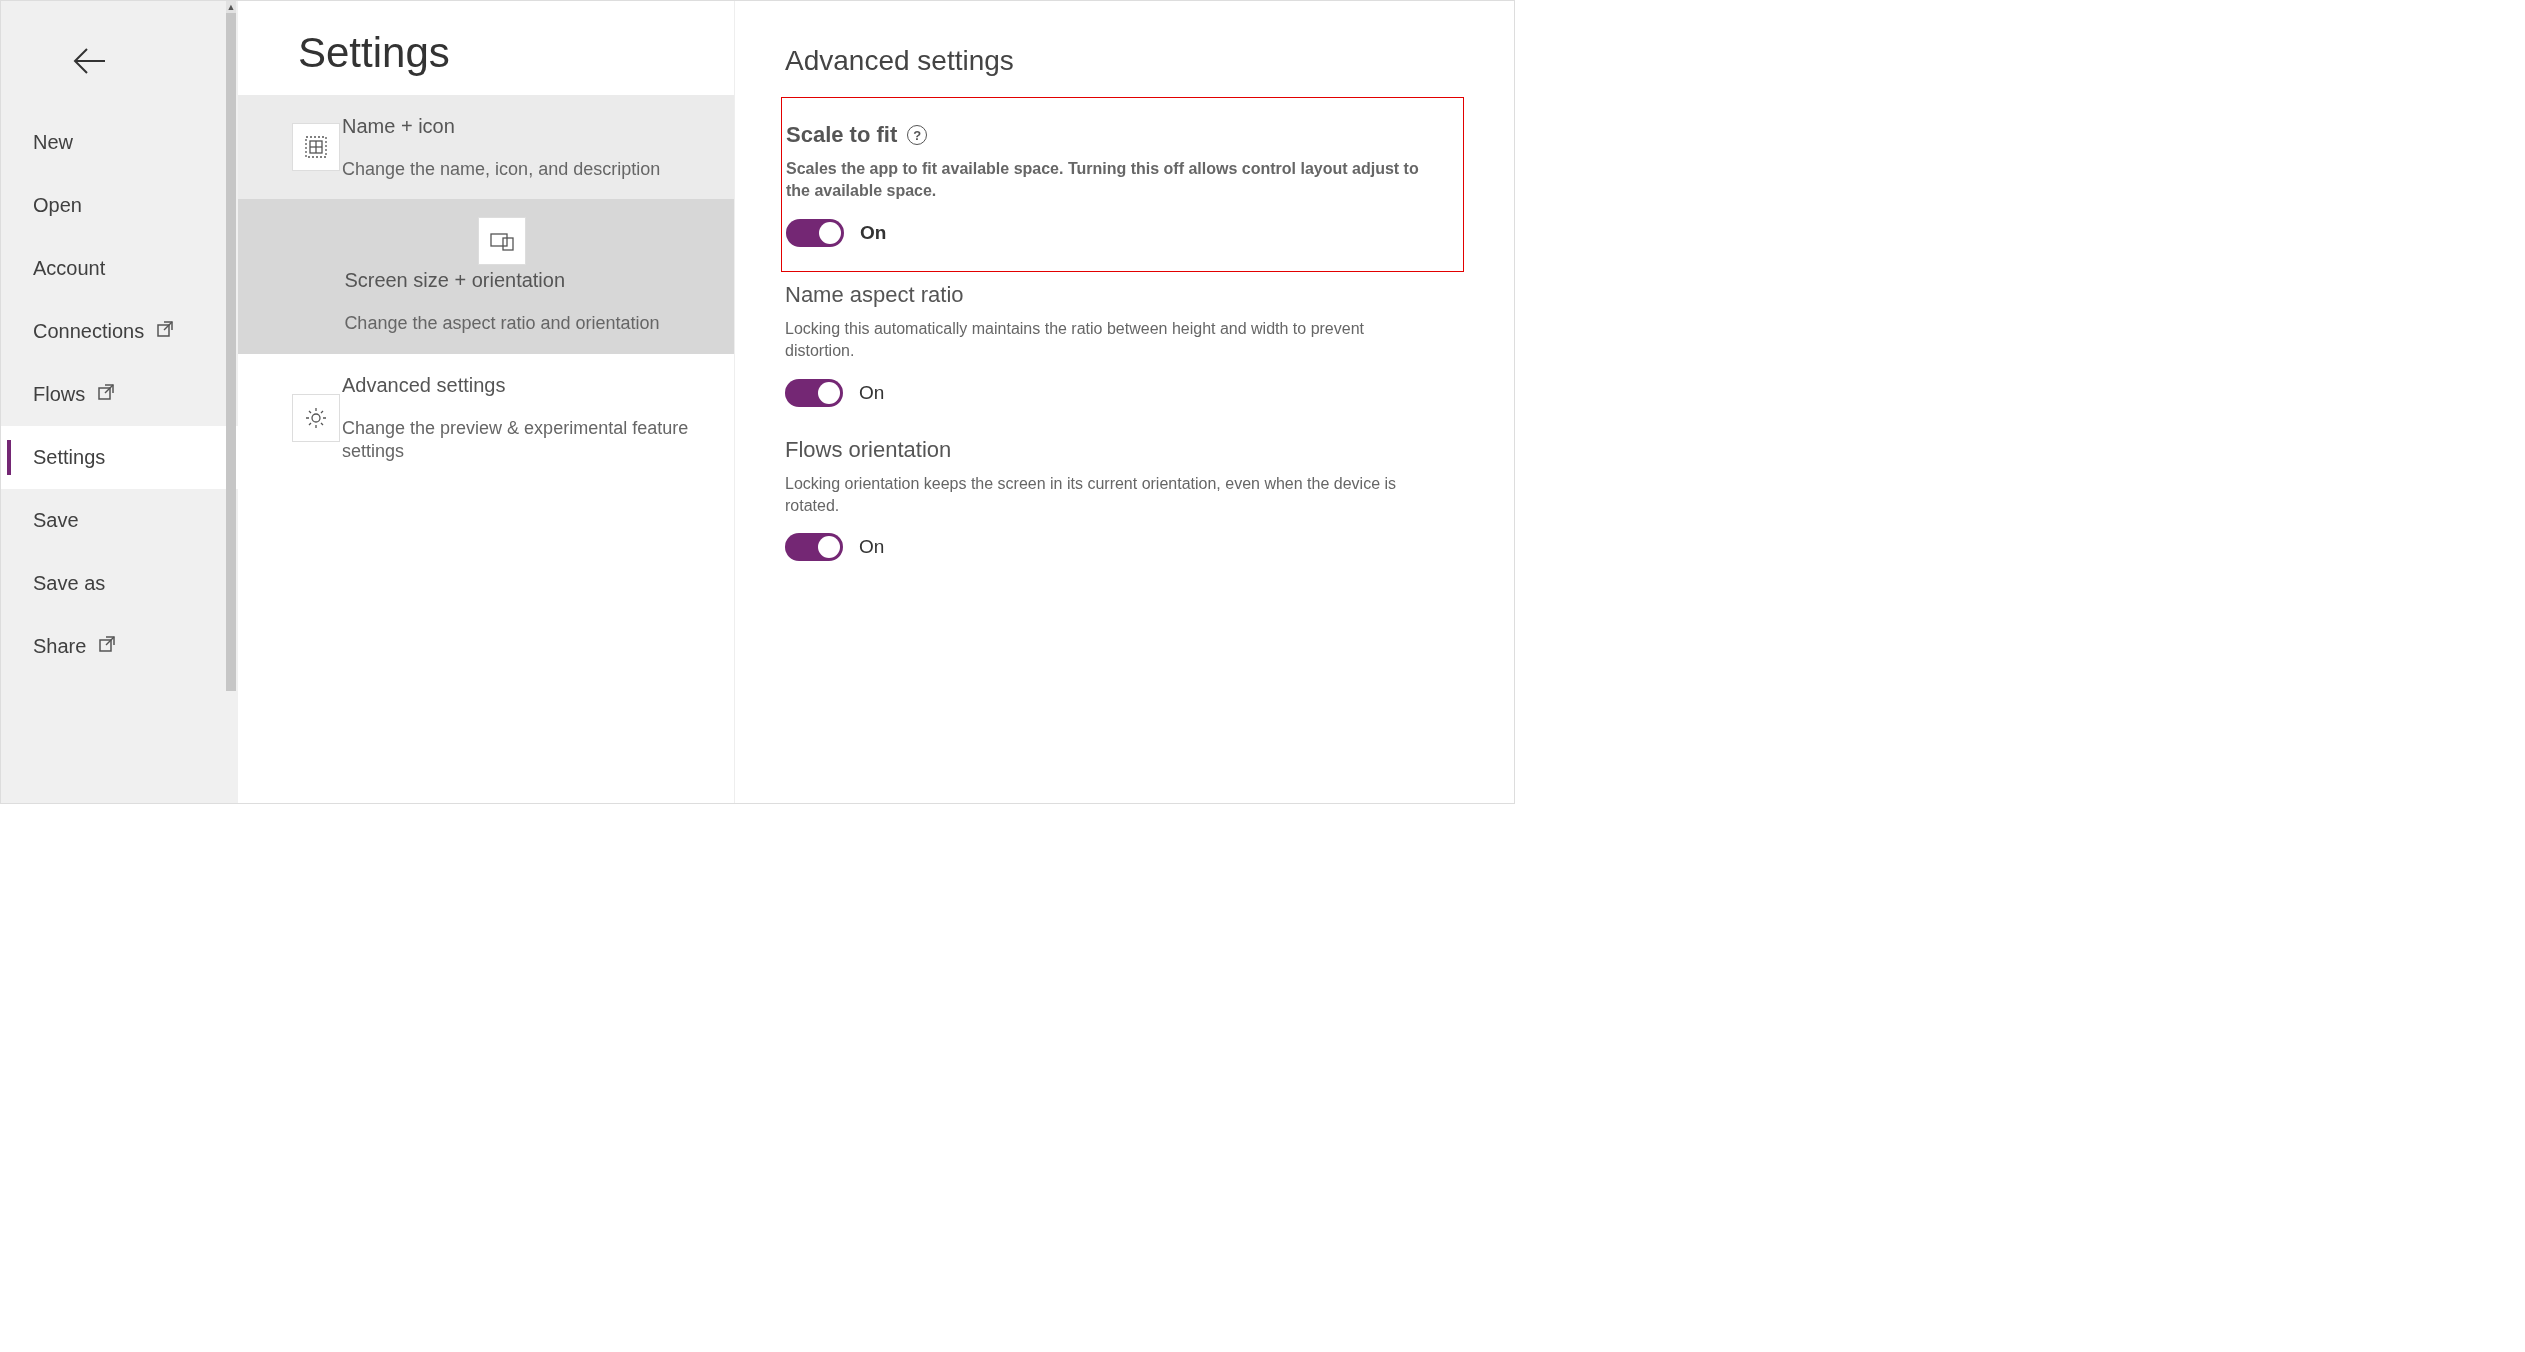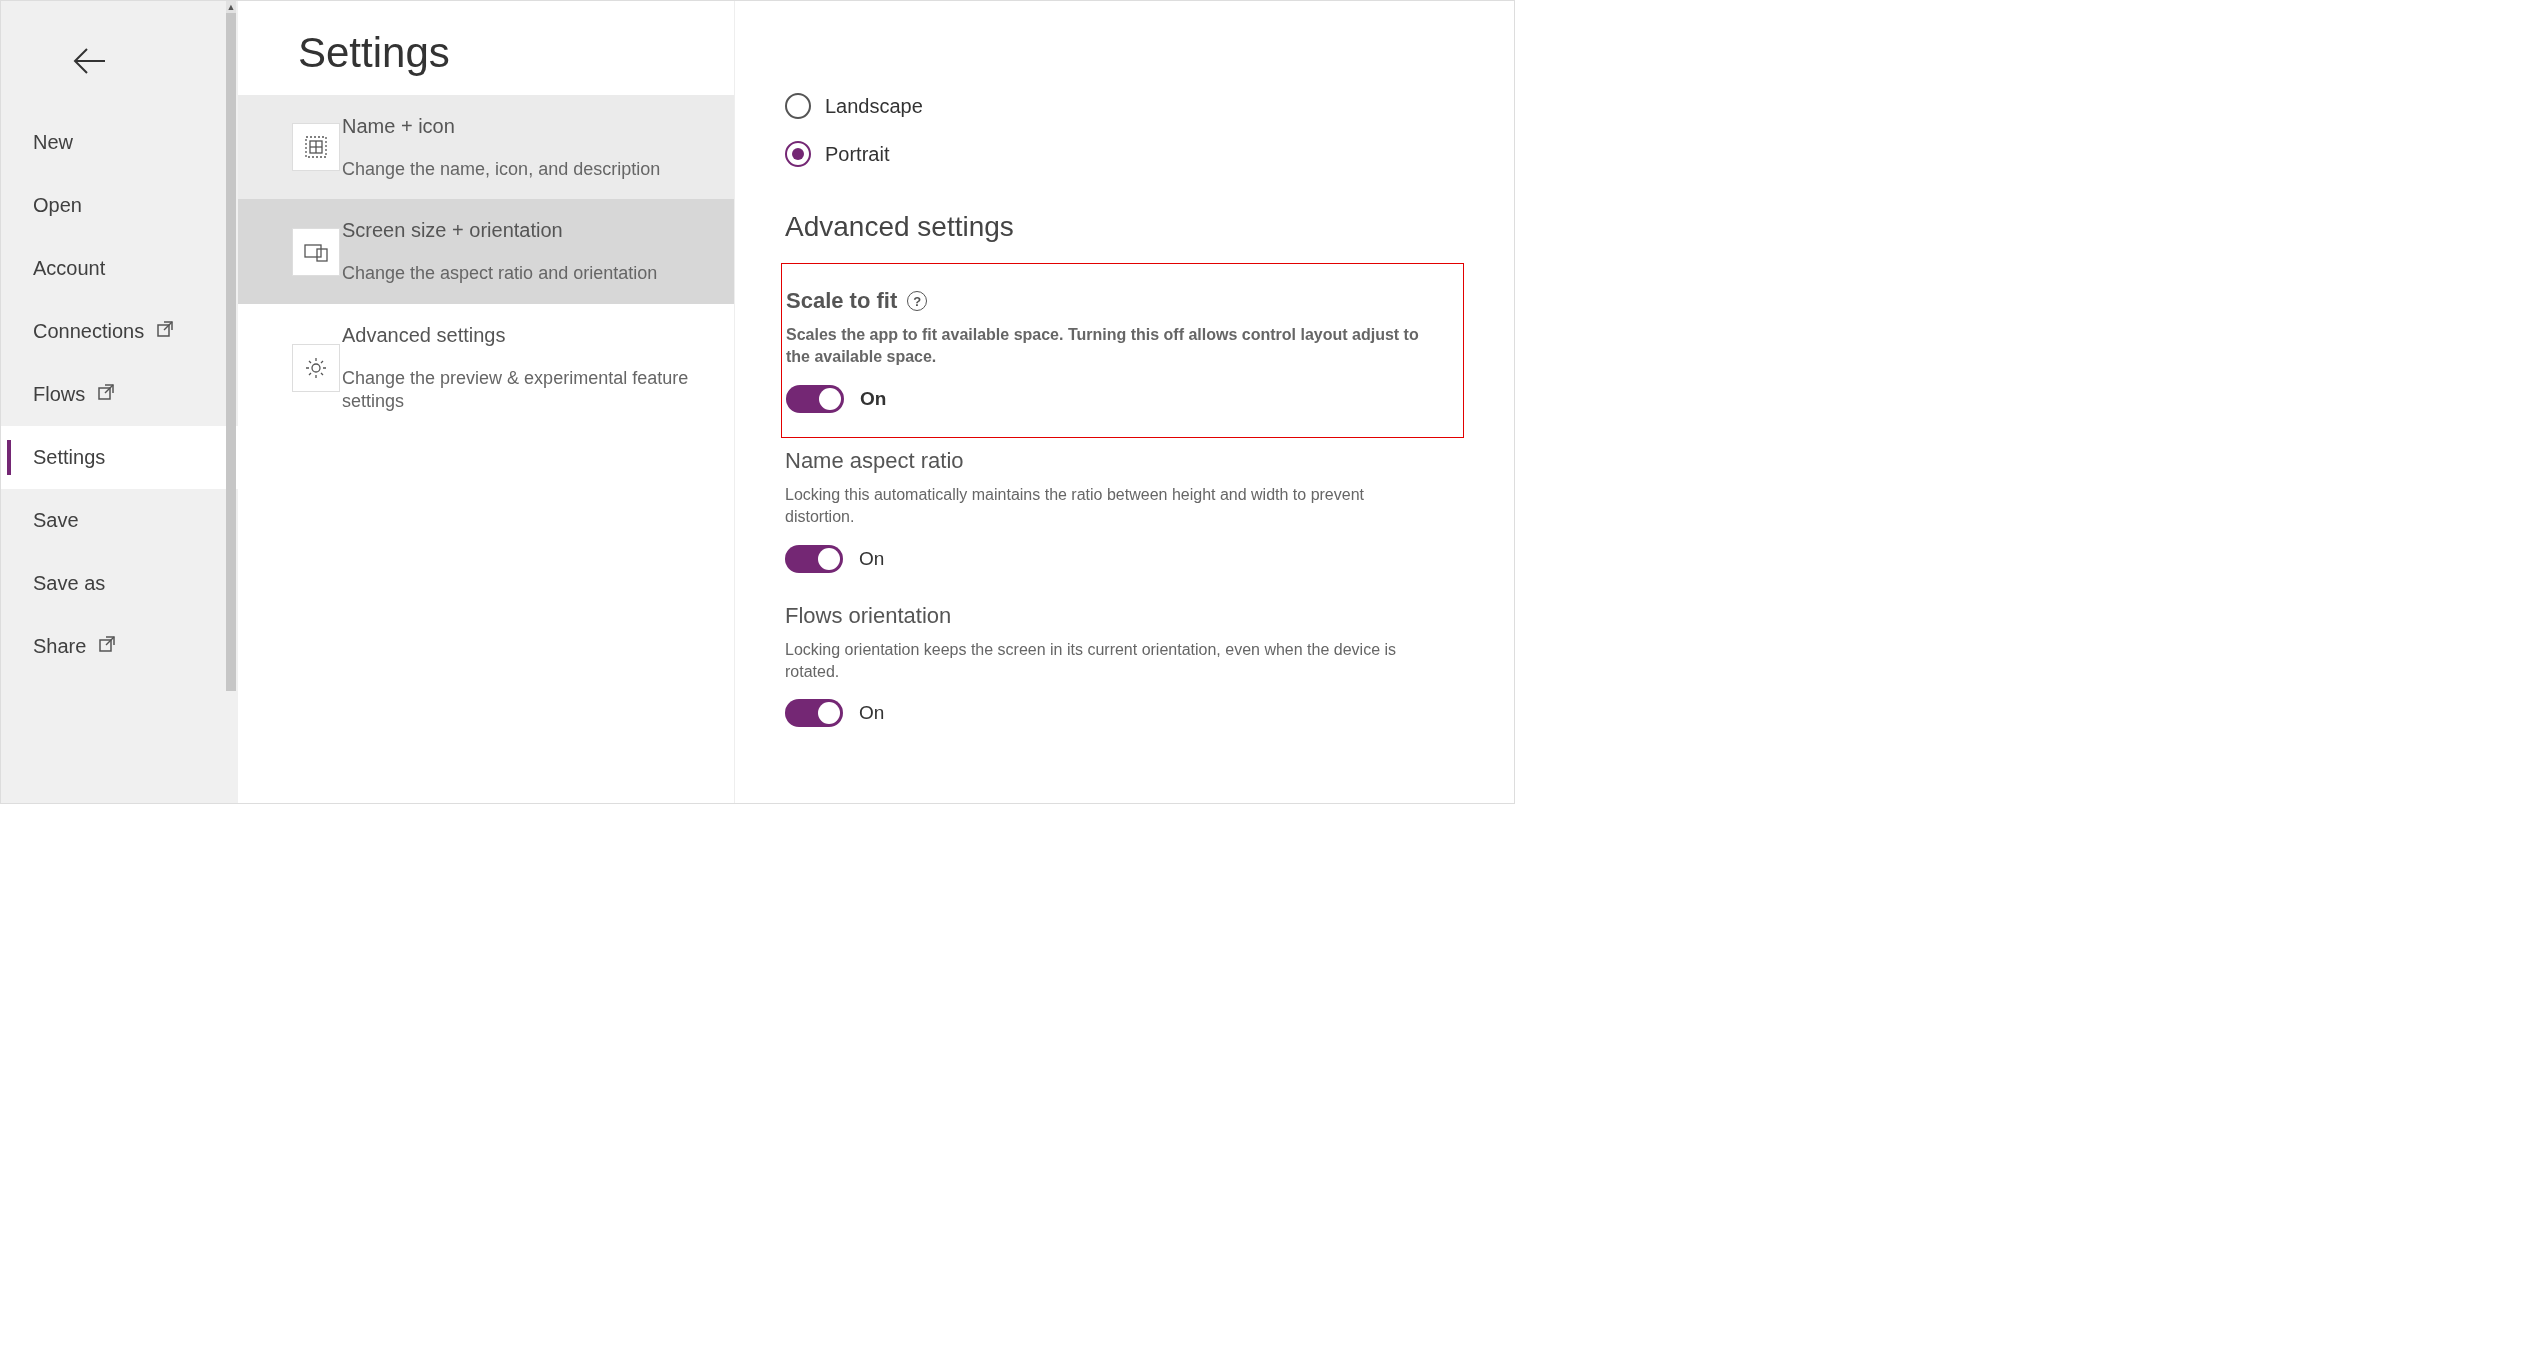--- a/index.html
+++ b/index.html
@@ -78,21 +78,21 @@
     padding: 28px 0 18px 60px;
   }
   .cat-item {
     display:flex;
     align-items:center;
     padding: 18px 22px 18px 54px;
     gap: 2px;
     cursor:pointer;
   }
   .cat-item.hover { background:#ebebeb; }
-  .cat-item.selected { background:#d7d7d7; }
+  .cat-item.selected { background:#d7d7d7;flex-direction:column; }
   .cat-icon {
     width:48px; height:48px;
     background:#fff;
     border:1px solid #ddd;
     display:flex; align-items:center; justify-content:center;
     flex-shrink:0;
   }
   .cat-icon svg { width:26px; height:26px; stroke:#555; fill:none; stroke-width:1.3; }
   .cat-text { padding-top:2px; }
   .cat-title { font-size:20px; color:#555; font-weight:400; margin-bottom:4px; }
@@ -249,30 +249,20 @@
     </div>
     <div class="cat-text">
       <div class="cat-title">Advanced settings</div>
       <div class="cat-desc">Change the preview &amp; experimental feature settings</div>
     </div>
   </div>
 </div>
 
 <div class="detail">
 
-  <div class="orientation">
-    <div class="radio-row">
-      <div class="radio"></div>
-      <div class="radio-label">Landscape</div>
-    </div>
-    <div class="radio-row">
-      <div class="radio checked"></div>
-      <div class="radio-label">Portrait</div>
-    </div>
-  </div>
 
   <div class="section-title">Advanced settings</div>
 
   <div class="highlight-box">
     <div class="setting">
       <div class="setting-title">
         <span>Scale to fit</span>
         <span class="help-icon">?</span>
       </div>
       <div class="setting-desc">Scales the app to fit available space. Turning this off allows control layout adjust to the available space.</div>

